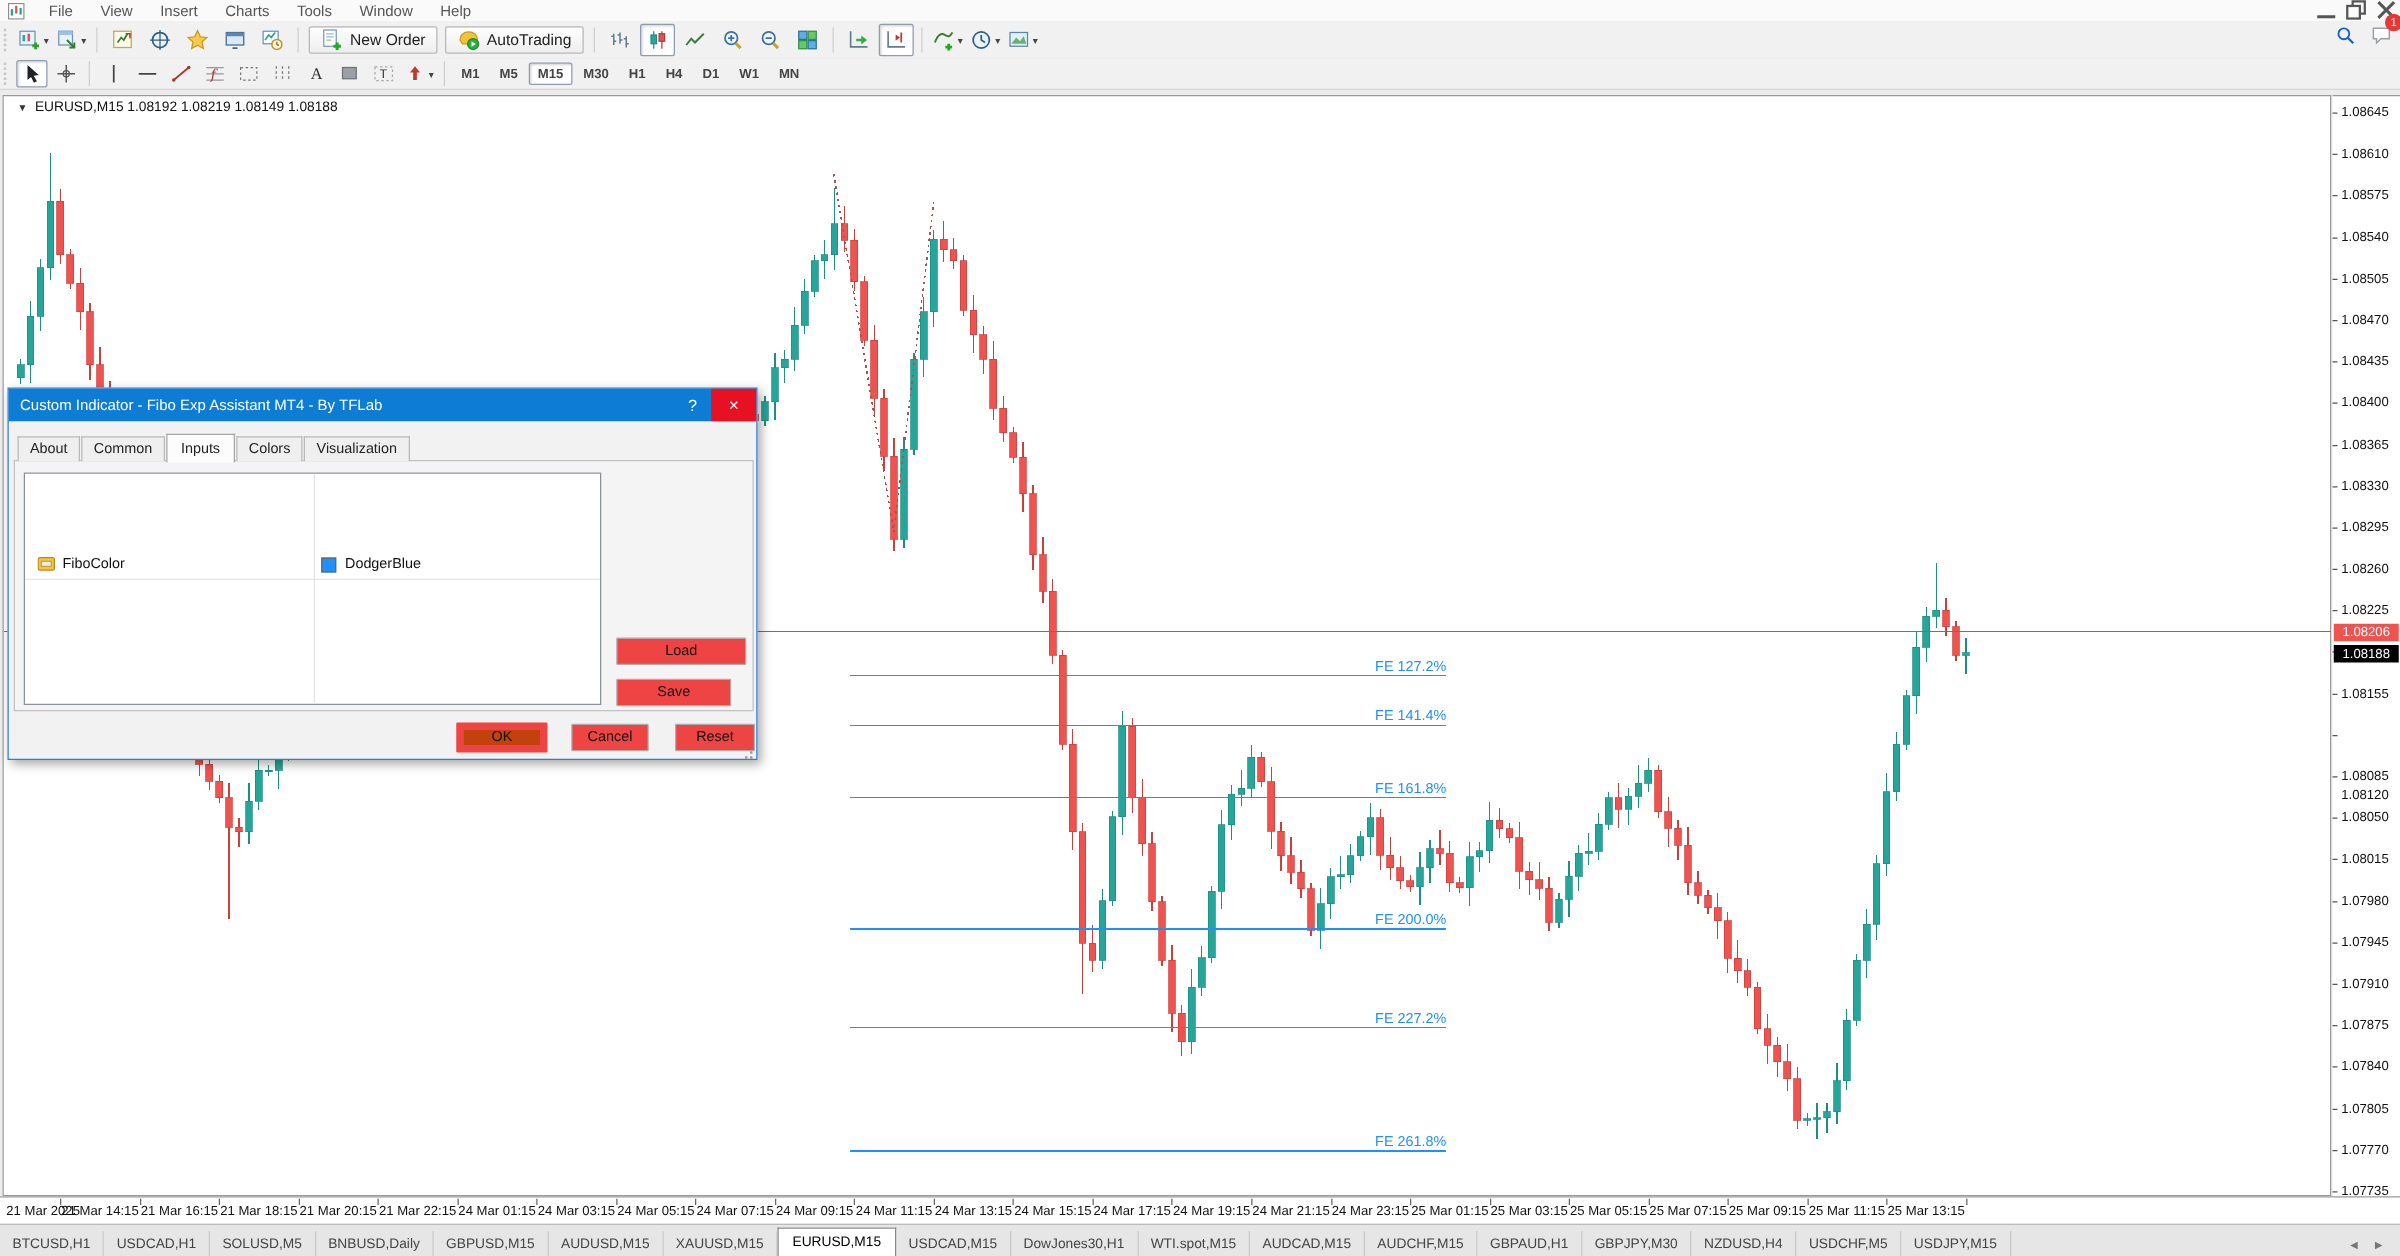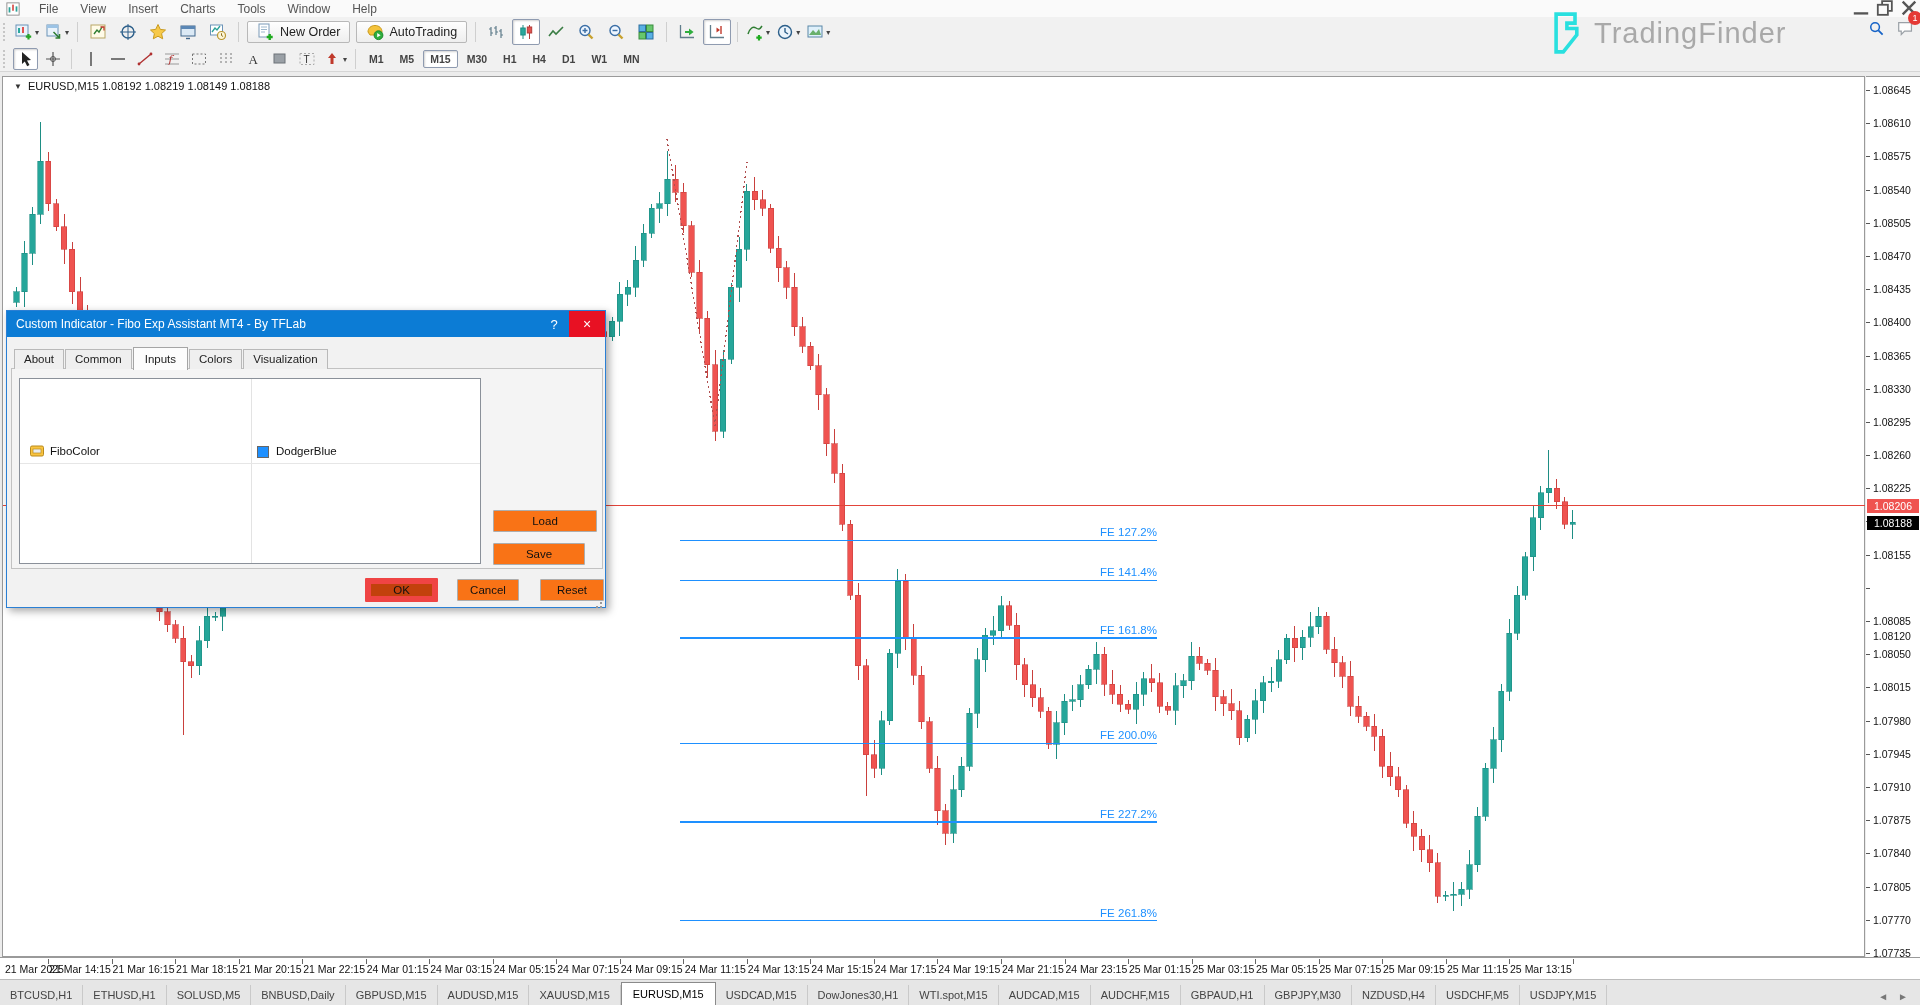--- a/index.html
+++ b/index.html
@@ -82,21 +82,21 @@
     border:1px solid #8a9099;box-sizing:border-box;font-size:11.5px;color:#111;}
   .dl-head{position:absolute;left:0;top:0;width:100%;height:22px;border-bottom:1px solid #dcdcdc;}
   .dl-h1{position:absolute;left:12px;top:4px;}
   .dl-h2{position:absolute;left:243px;top:4px;}
   .dl-coldiv{position:absolute;left:231px;top:0;width:1px;height:100%;background:#e3e3e3;}
   .dl-row{position:absolute;left:0;width:100%;height:22px;border-bottom:1px solid #e6e6e6;}
   .dl-var{position:absolute;left:30px;top:4px;}
   .dl-ficon{position:absolute;left:10px;top:4px;width:14px;height:13px;}
   .dl-swatch{position:absolute;left:237px;top:5px;width:12px;height:12px;border:1px solid #666;box-sizing:border-box;}
   .dl-val{position:absolute;left:256px;top:4px;}
-  .win-btn{position:absolute;font-size:11.5px;color:#111;background:#f97316;border:1px solid #adadad;
+  .win-btn{position:absolute;font-size:11.5px;color:#111;background:#ef4444;border:1px solid #adadad;
     border-radius:1px;display:flex;align-items:center;justify-content:center;box-sizing:border-box;}
   .win-btn.default{border:6px solid #ef4444;background:#c2410c;}
   .grip{position:absolute;right:2px;bottom:2px;width:10px;height:10px;}
 </style>
 </head>
 <body>
 
 <div id="app">
 
   <div class="menubar">
@@ -962,48 +962,40 @@
       <span class="t-lbl" style="left: 1350.42px; transform: translateX(-50%);">25 Mar 07:15</span>
       <span class="t-tick" style="left: 1382.12px;"></span>
       <span class="t-lbl" style="left: 1413.94px; transform: translateX(-50%);">25 Mar 09:15</span>
       <span class="t-tick" style="left: 1445.64px;"></span>
       <span class="t-lbl" style="left: 1477.46px; transform: translateX(-50%);">25 Mar 11:15</span>
       <span class="t-tick" style="left: 1509.16px;"></span>
       <span class="t-lbl" style="left: 1540.98px; transform: translateX(-50%);">25 Mar 13:15</span>
       <span class="t-tick" style="left: 1572.68px;"></span>
     </div>
 
-  <div class="watermark">
-    <span class="glyph">
-      <svg viewBox="0 0 40 48">
-          <path d="M9 3h21v10H21v6h11v7L17 45H9V3z" fill="none" stroke="#29e0df" stroke-width="4"></path>
-        </svg>
-    </span>
-    <span class="wm-text">TradingFinder</span>
-  </div>
   <div class="hdr-icons">
     <span class="ic">
       <svg viewBox="0 0 18 18">
           <circle cx="7.5" cy="7.5" r="4.6" fill="none" stroke="#1663c7" stroke-width="1.6"></circle>
           <path d="M11 11l4.5 4.5" stroke="#1663c7" stroke-width="1.9"></path>
         </svg>
     </span>
     <span class="chat-wrap">
       <span class="ic">
         <svg viewBox="0 0 20 18">
             <path d="M2 2h15v10H9l-4 4v-4H2z" fill="#fdfdfd" stroke="#9aa0a6" stroke-width="1.4"></path>
           </svg>
       </span>
       <span class="badge">1</span>
     </span>
   </div>
 
   <div class="bottom-bar" id="bottom-bar">
       <span class="sym-tab">BTCUSD,H1</span>
-      <span class="sym-tab">ETHUSD,H1</span>
+      <span class="sym-tab">USDCAD,H1</span>
       <span class="sym-tab">SOLUSD,M5</span>
       <span class="sym-tab">BNBUSD,Daily</span>
       <span class="sym-tab">GBPUSD,M15</span>
       <span class="sym-tab">AUDUSD,M15</span>
       <span class="sym-tab">XAUUSD,M15</span>
       <span class="sym-tab active">EURUSD,M15</span>
       <span class="sym-tab">USDCAD,M15</span>
       <span class="sym-tab">DowJones30,H1</span>
       <span class="sym-tab">WTI.spot,M15</span>
       <span class="sym-tab">AUDCAD,M15</span>

